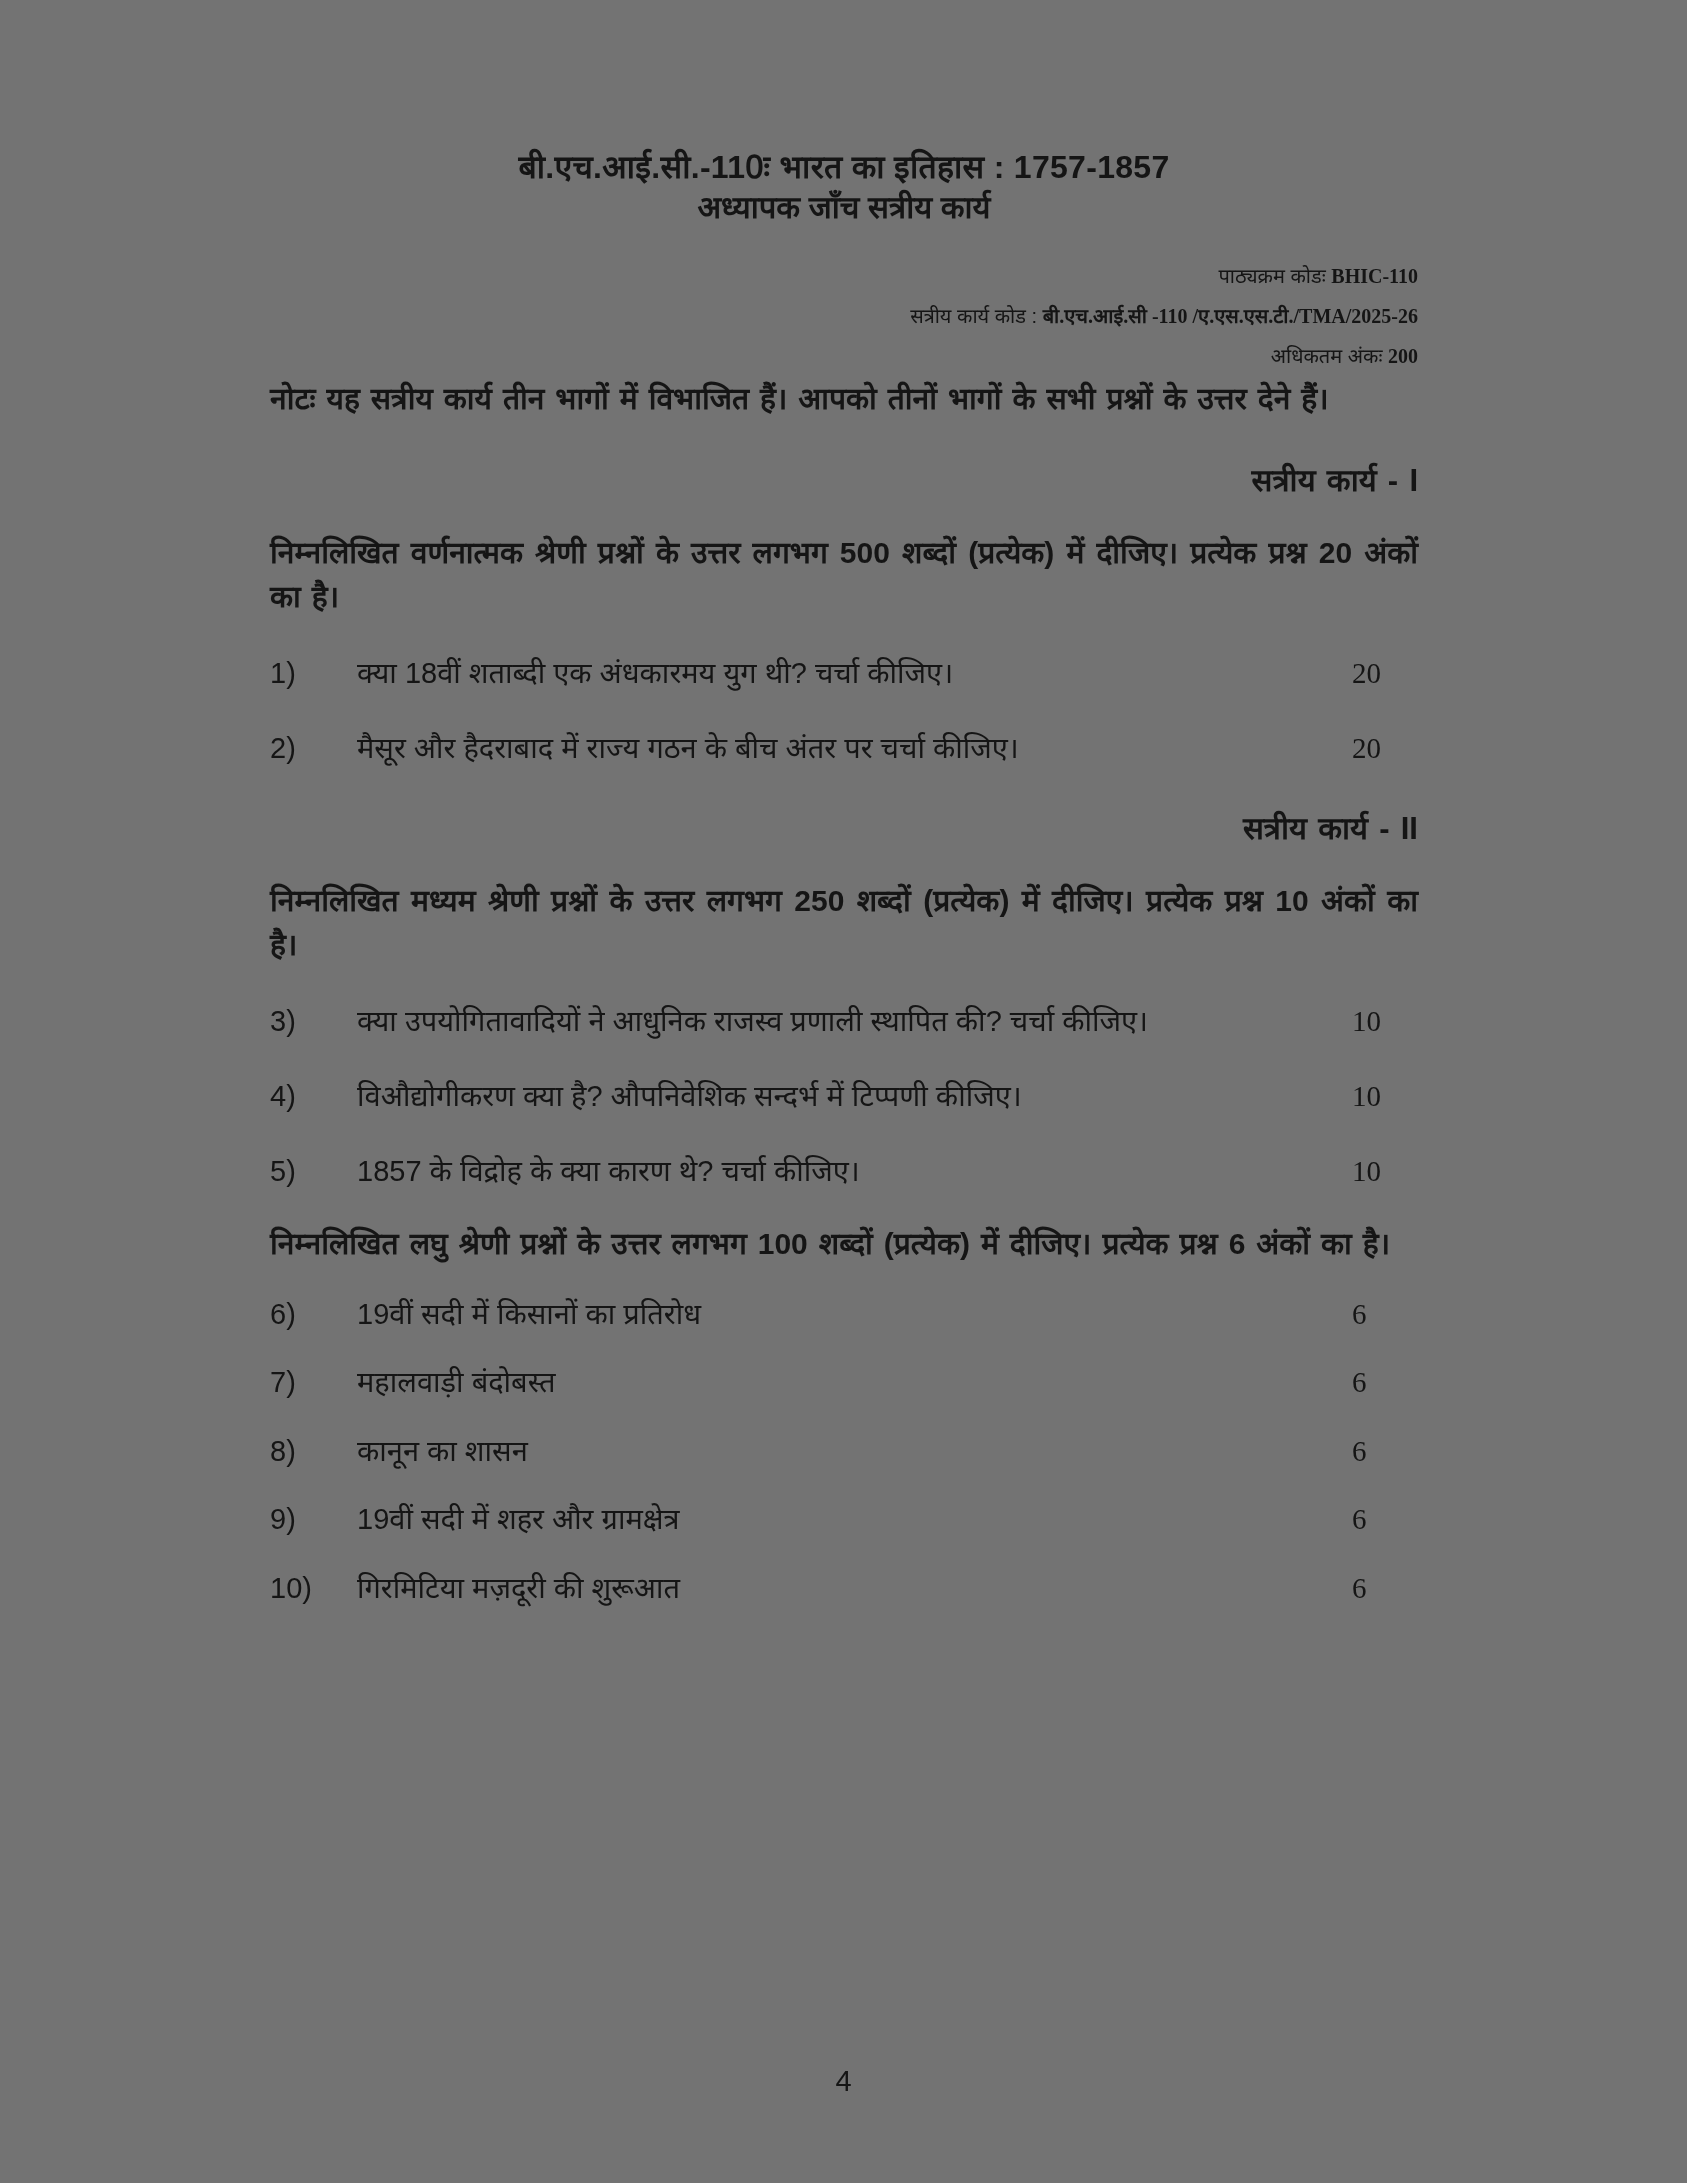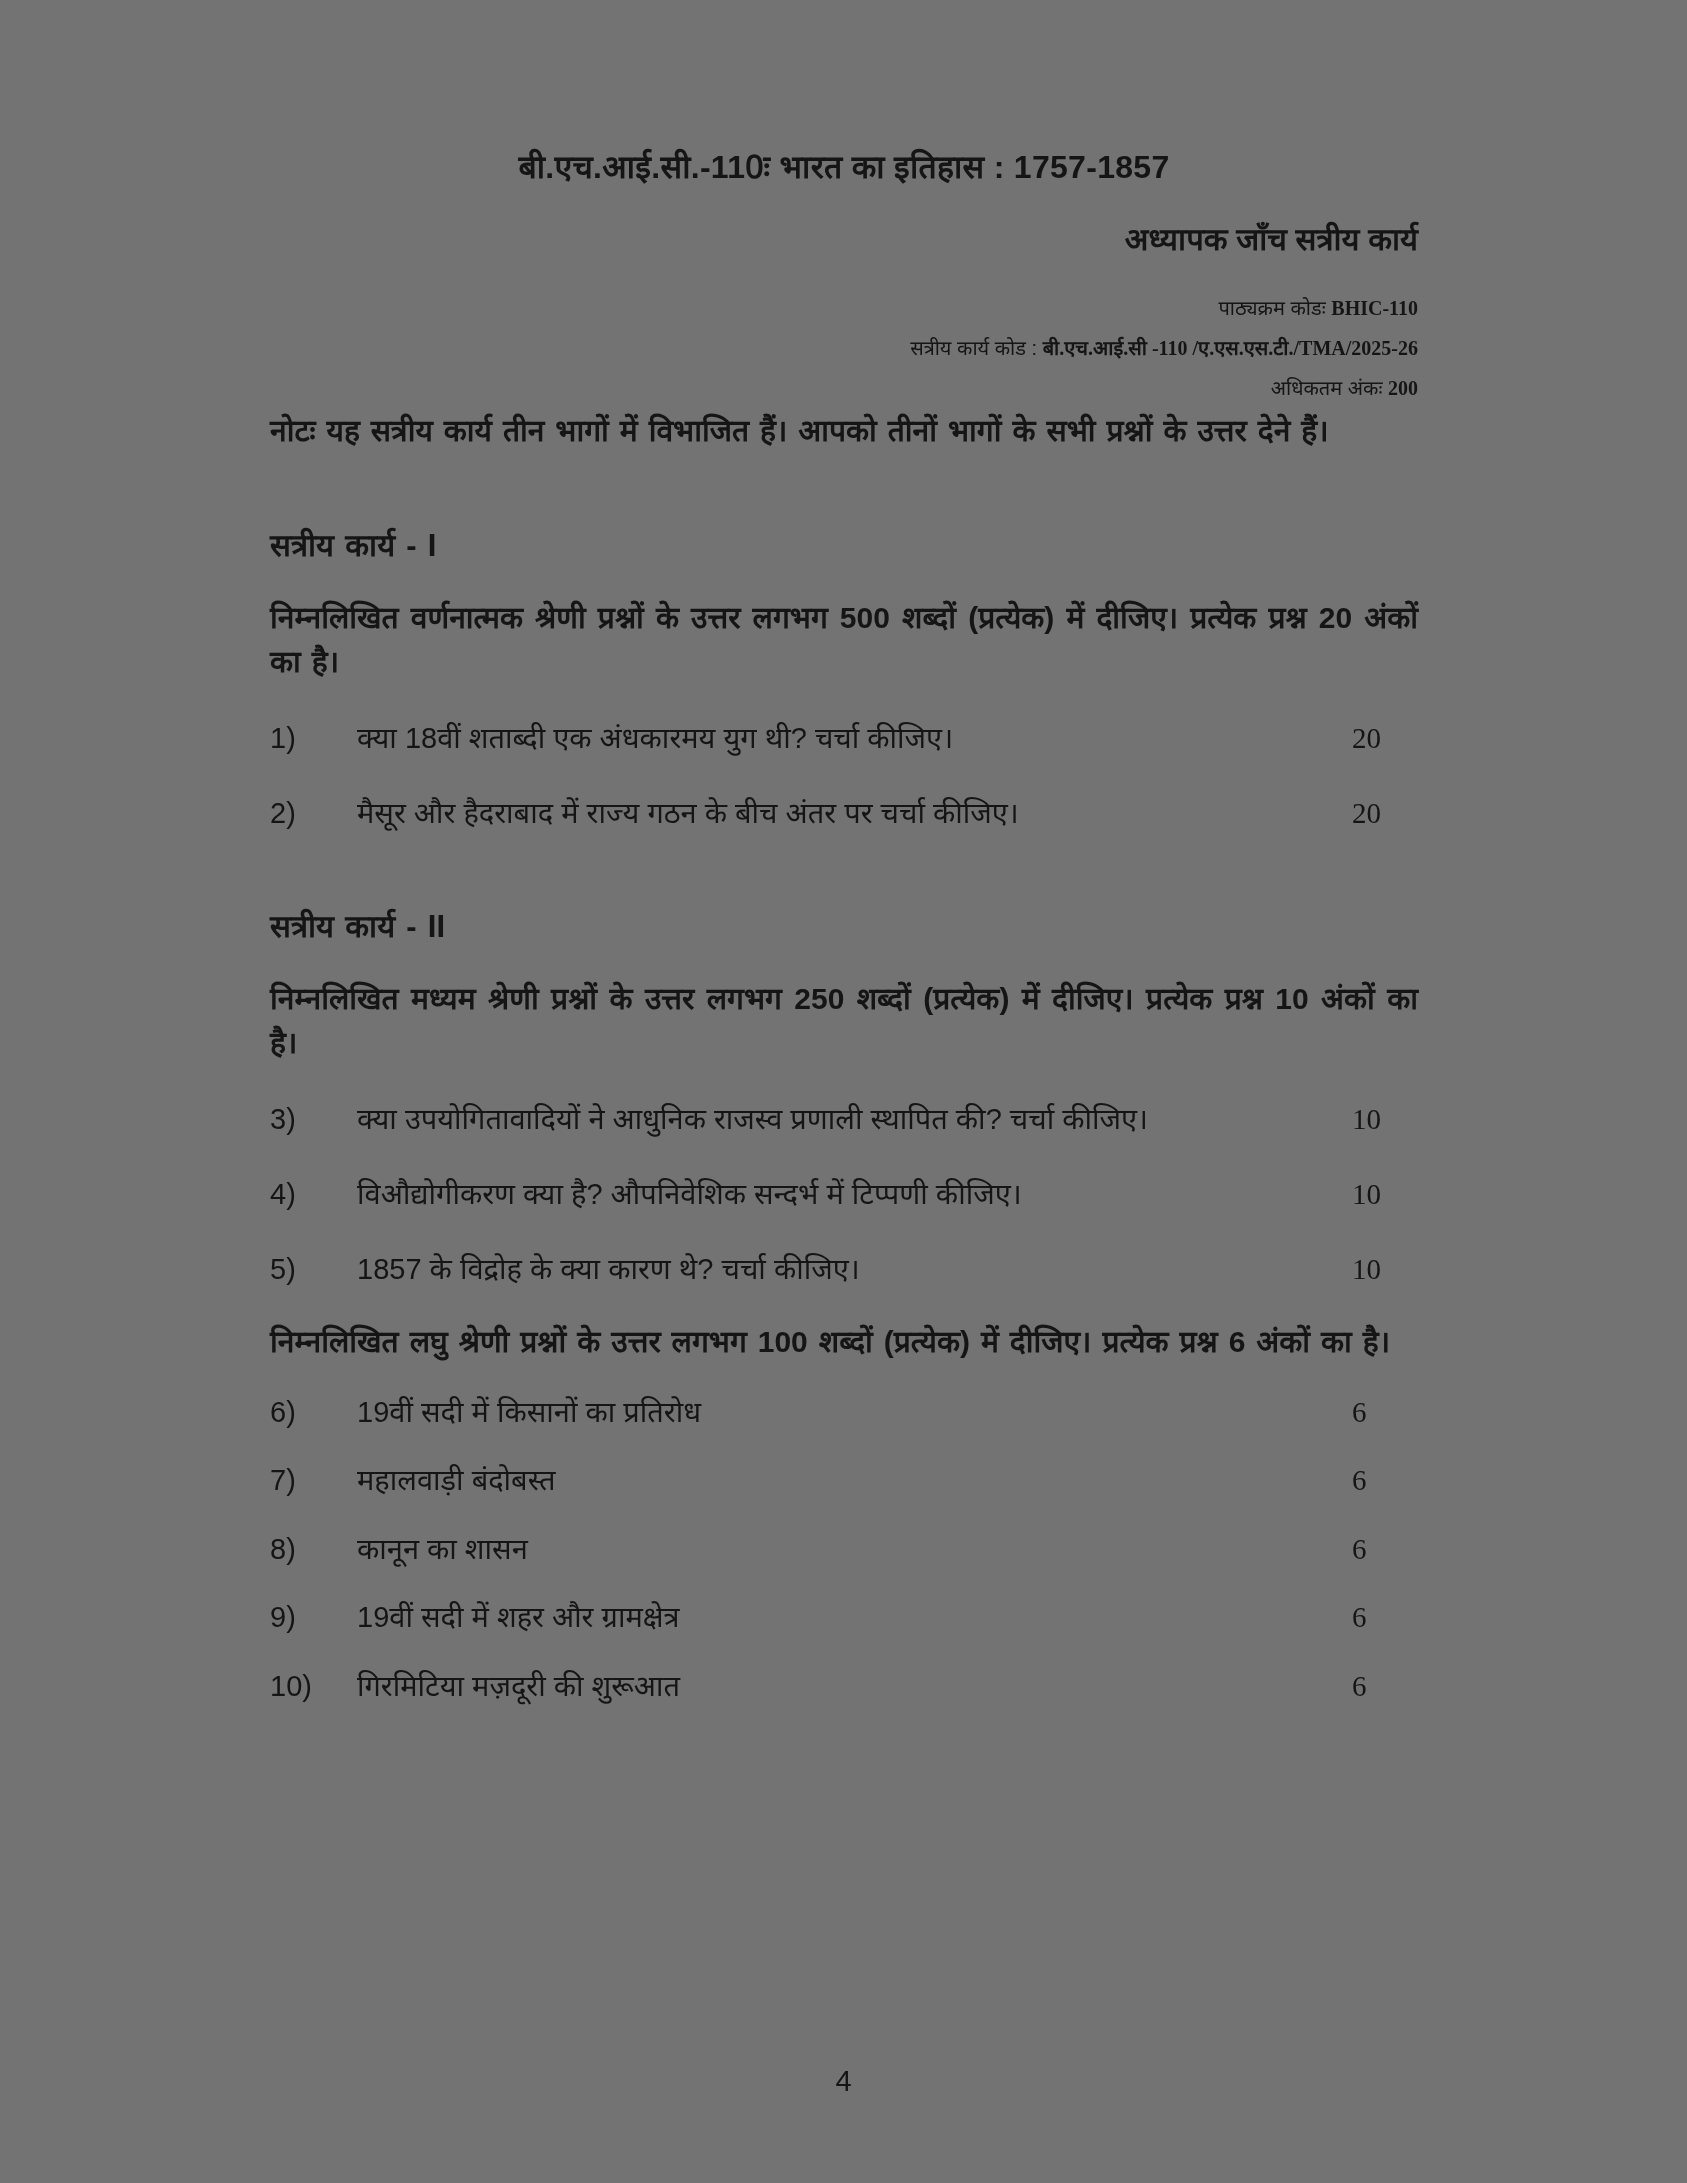--- a/index.html
+++ b/index.html
@@ -20,24 +20,23 @@
     background: #737373;
   }
   .doc-title {
     text-align: center;
     font-size: 32px;
     font-weight: 700;
     line-height: 41px;
     letter-spacing: 0.3px;
   }
   .doc-subtitle {
-    text-align: right;
+    text-align: center;
     font-size: 31px;
     font-weight: 700;
-    margin-top: 32px;
     line-height: 40px;
   }
   .code-block {
     text-align: right;
     margin-top: 28px;
     font-size: 20px;
     line-height: 40px;
   }
   .code-line { white-space: nowrap; }
   .code-value {
@@ -46,22 +45,22 @@
   }
   .note {
     font-size: 30px;
     font-weight: 700;
     line-height: 45px;
     text-align: justify;
     word-spacing: 2.6px;
   }
   .section { display: block; }
   .section-heading {
-    margin-top: 73px;
-    text-align: left;
+    margin-top: 40px;
+    text-align: right;
     font-size: 31px;
     font-weight: 700;
     line-height: 40px;
     word-spacing: 2.6px;
   }
   .section-intro {
     margin-top: 30px;
     font-size: 30px;
     font-weight: 700;
     line-height: 44px;

